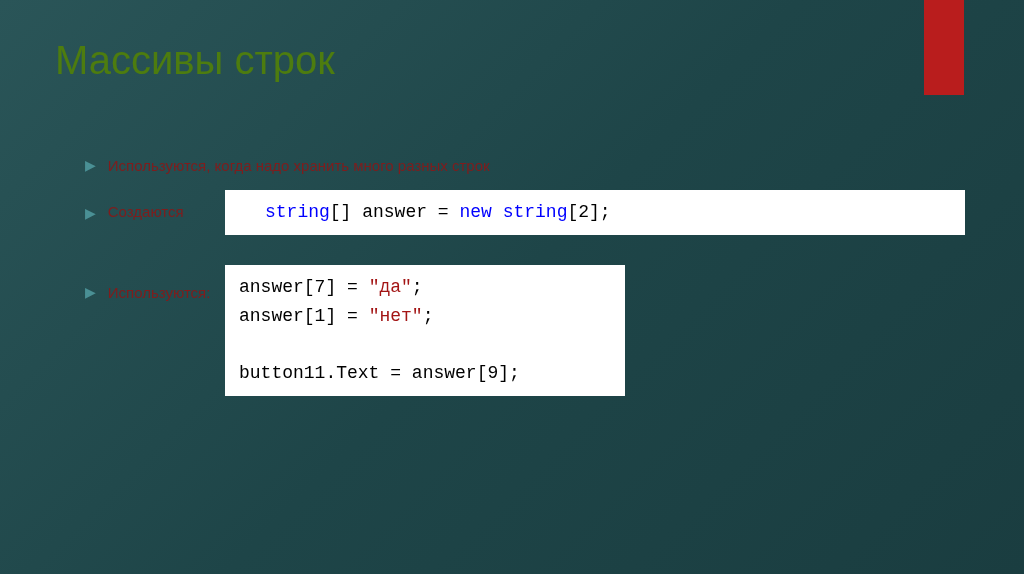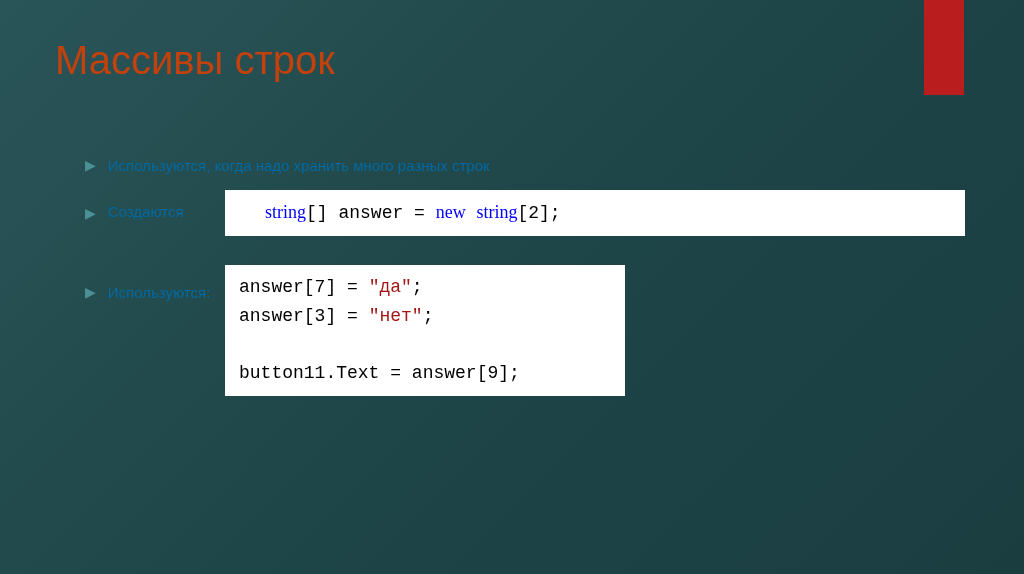--- a/index.html
+++ b/index.html
@@ -23,42 +23,42 @@
       width: 40px;
       height: 95px;
       background: #b91d1d;
     }
     .slide-title {
       position: absolute;
       top: 38px;
       left: 55px;
       font-size: 40px;
       font-weight: 300;
-      color: #c2410c;
+      color: #4d7c0f;
     }
     .content {
       position: absolute;
       top: 155px;
       left: 85px;
       right: 55px;
     }
     .bullet-item {
       display: flex;
       align-items: flex-start;
       margin-bottom: 25px;
     }
     .bullet-arrow {
       color: #4a9095;
       margin-right: 12px;
       font-size: 14px;
       margin-top: 2px;
     }
     .bullet-text {
       font-size: 15px;
-      color: #0369a1;
+      color: #7f1d1d;
       line-height: 1.4;
     }
     .code-block {
       background: #ffffff;
       padding: 8px 14px;
       font-family: 'Courier New', Consolas, monospace;
       font-size: 18px;
       line-height: 1.6;
       color: #000000;
       white-space: pre;
@@ -71,21 +71,20 @@
       padding: 8px 40px;
     }
     .code-block-2 {
       position: absolute;
       top: 265px;
       left: 225px;
       width: 400px;
     }
     .kw-blue {
       color: #0000ff;
-      font-family: Liberation Serif, serif;
     }
     .str-red {
       color: #a31515;
     }
     .bullet-row-2 {
       display: flex;
       align-items: center;
     }
   </style>
 </head>
@@ -106,15 +105,15 @@
   </div>
   <div class="bullet-item" style="margin-top: 60px;">
     <span class="bullet-arrow">▶</span>
     <span class="bullet-text">Используются:</span>
   </div>
 </div>
 
 <div class="code-block code-block-1"><span class="kw-blue">string</span><span>[] answer = </span><span class="kw-blue">new</span><span> </span><span class="kw-blue">string</span><span>[2];</span></div>
 
 <div class="code-block code-block-2"><span>answer[7] = </span><span class="str-red">"да"</span><span>;</span>
-<span>answer[3] = </span><span class="str-red">"нет"</span><span>;</span>
+<span>answer[1] = </span><span class="str-red">"нет"</span><span>;</span>
 
 <span>button11.Text = answer[9];</span></div>
 
 </body></html>

